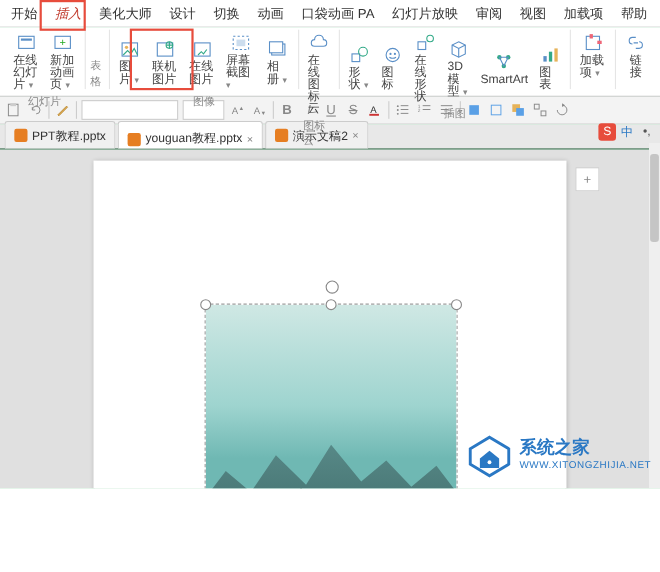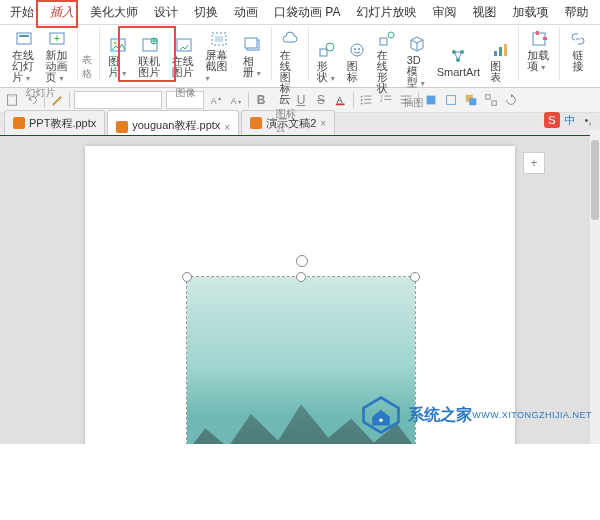--- a/index.html
+++ b/index.html
@@ -51,21 +51,21 @@
 .mtn-near{position:absolute;left:0;right:0;top:42%;height:22%;background:linear-gradient(#2f4d4c,#1e3433);clip-path:polygon(0 40%,12% 20%,24% 50%,38% 15%,52% 45%,66% 25%,80% 55%,90% 35%,100% 50%,100% 100%,0 100%);}
 .trees{position:absolute;left:0;right:0;top:55%;height:8%;background:#12302c;clip-path:polygon(0 30%,100% 40%,100% 100%,0 100%);}
 .water{position:absolute;left:0;right:0;top:60%;bottom:0;background:linear-gradient(#3d8d8a 0%,#4fa19b 20%,#b48a5e 55%,#caa06a 100%);}
 .rocks{position:absolute;left:0;right:0;bottom:0;height:40%;background:radial-gradient(circle at 20% 80%,#8a5a2e 0 6%,transparent 7%),radial-gradient(circle at 50% 70%,#9c6a3a 0 5%,transparent 6%),radial-gradient(circle at 75% 85%,#7a4d26 0 7%,transparent 8%),radial-gradient(circle at 35% 60%,#a87745 0 4%,transparent 5%),radial-gradient(circle at 60% 55%,#6b4220 0 5%,transparent 6%),radial-gradient(circle at 85% 65%,#945f32 0 6%,transparent 7%);}
 .kayak{position:absolute;left:38%;top:62%;width:60px;height:14px;background:#142522;border-radius:50%/100%;}
 .person{position:absolute;left:48%;top:55%;width:14px;height:22px;background:#0c1816;border-radius:4px;}
 .paddle{position:absolute;left:40%;top:60%;width:60px;height:2px;background:#0b1513;transform:rotate(-18deg);}
 
 .wm{position:absolute;right:8px;bottom:8px;display:flex;align-items:center;gap:6px;z-index:60;}
 .wm .logo{width:42px;height:42px;}
-.wm .txt{display:flex;flex-direction:row;line-height:14px;}
+.wm .txt{display:flex;flex-direction:column;line-height:14px;}
 .wm .cn{font-size:16px;font-weight:bold;color:#2a78c4;}
 .wm .en{font-size:9px;color:#2a78c4;letter-spacing:.5px;}
 
 .ime{position:absolute;right:4px;top:112px;display:flex;gap:2px;align-items:center;}
 .ime .badge{width:16px;height:16px;font-size:11px;display:flex;align-items:center;justify-content:center;border-radius:3px;}
 .ime .b1{background:#e74c3c;color:#fff;}
 .ime .b2{color:#2a78c4;}
 .ime .b3{color:#555;}
 
 .vscroll{position:absolute;right:0;top:130px;bottom:0;width:10px;background:#efefef;}

